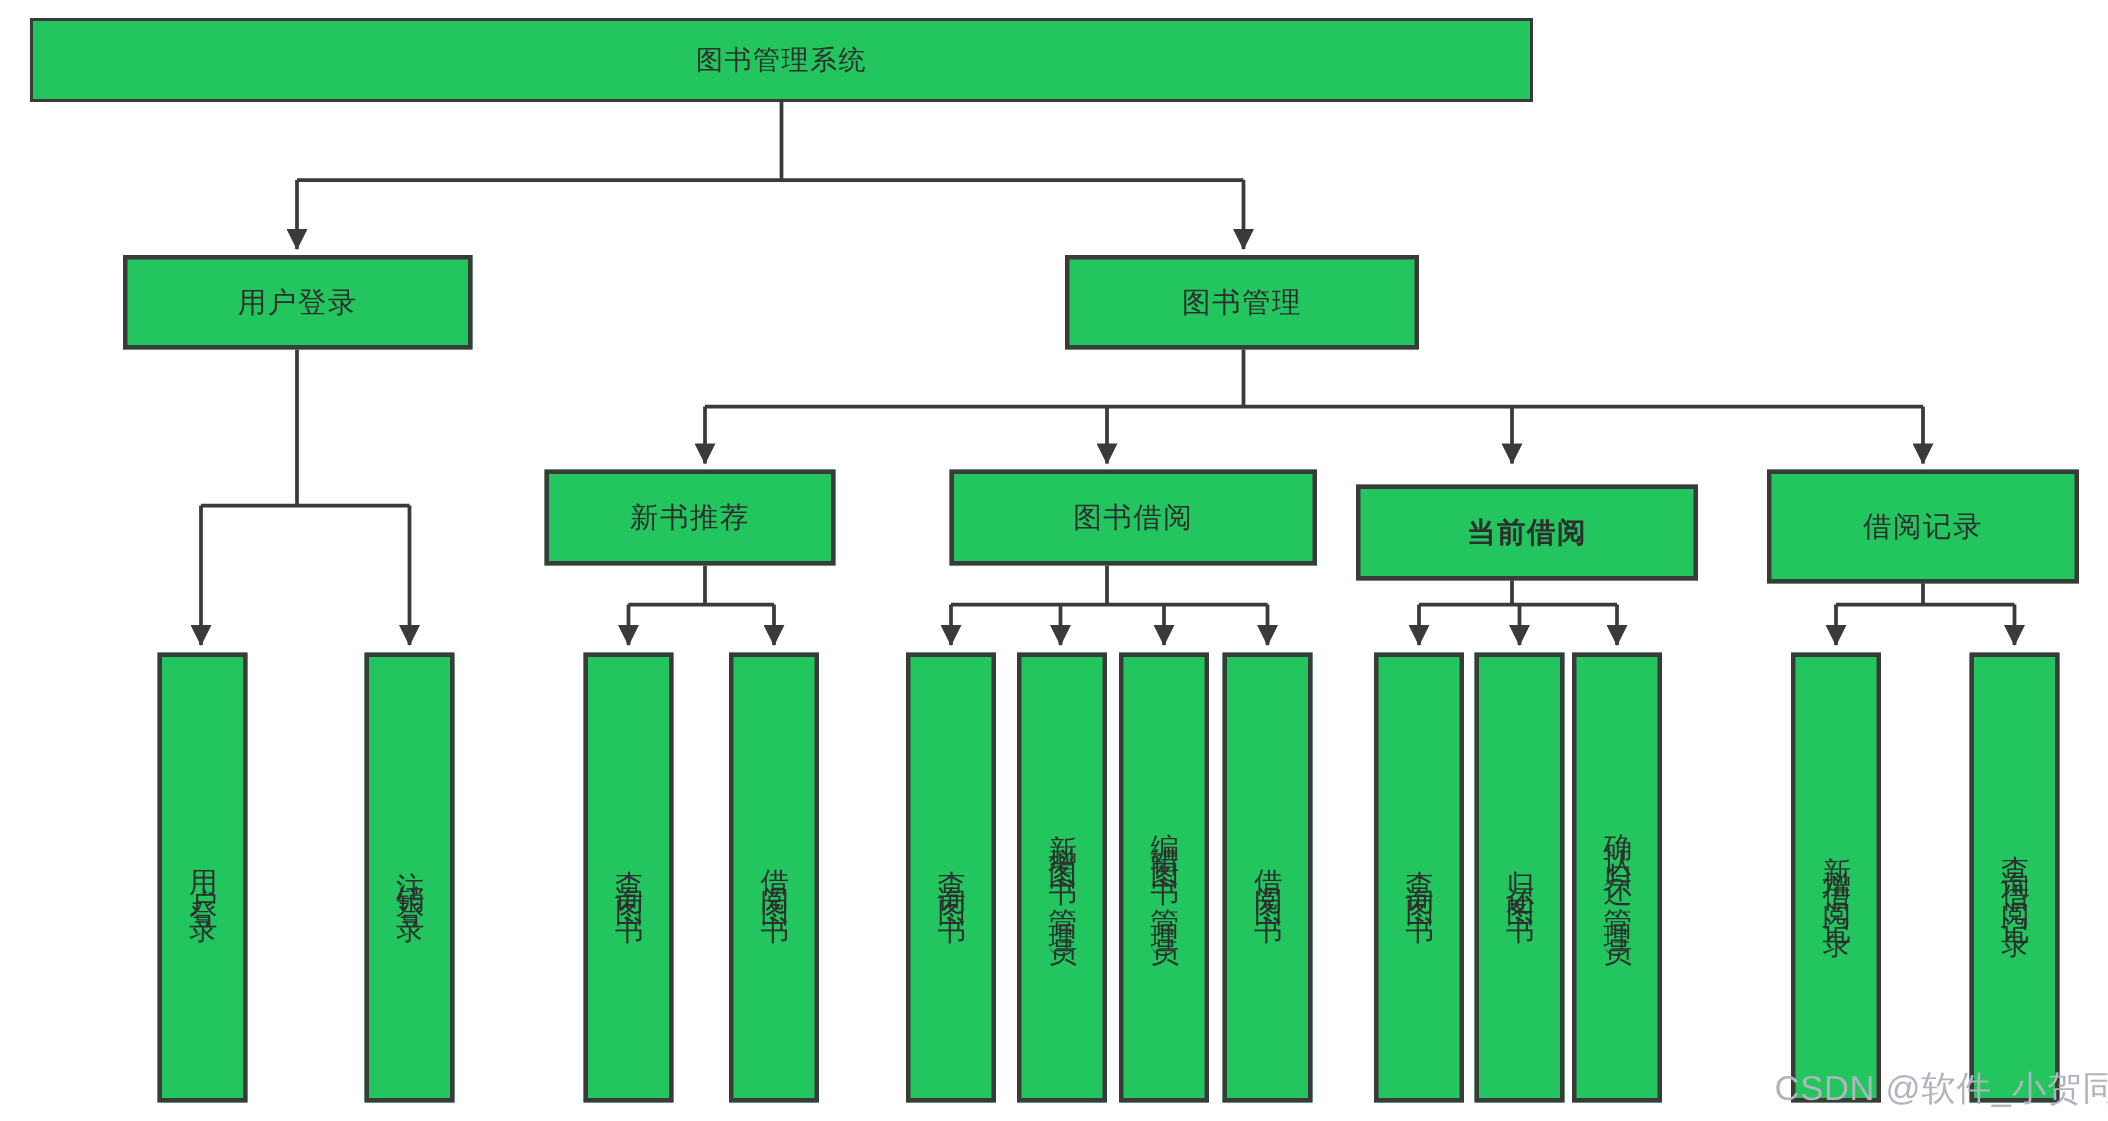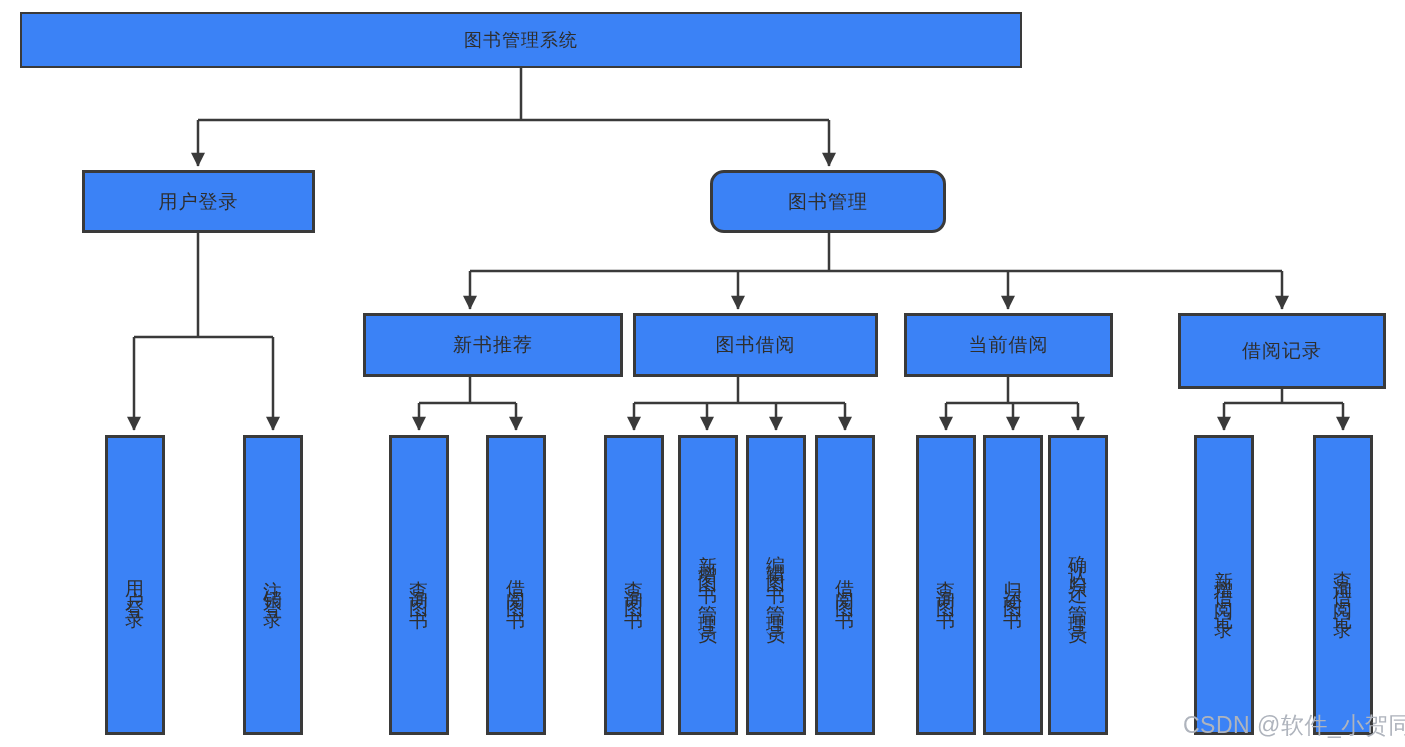--- a/index.html
+++ b/index.html
@@ -9,44 +9,44 @@
     height: 747px;
     background: #ffffff;
     font-family: "Liberation Sans", sans-serif;
     overflow: hidden;
   }
   svg.wires { position: absolute; left: 0; top: 0; width: 1405px; height: 747px; }
   .node {
     position: absolute;
     box-sizing: border-box;
     border: 3px solid #3a3a3a;
-    background: #3b82f6;
+    background: #22c55e;
     display: flex;
     align-items: center;
     justify-content: center;
     color: #2e2e2e;
   }
   .h-node { font-size: 19px; letter-spacing: 1px; white-space: nowrap; }
   .root-node { border-width: 2px; font-size: 18px; }
   .leaf { width: 60px; top: 435px; height: 300px; }
   .v-label {
     writing-mode: vertical-rl;
     text-orientation: mixed;
     font-size: 19px;
     line-height: 1;
     letter-spacing: 10px;
     white-space: nowrap;
   }
   
   #root   { left: 20px;  top: 12px;  width: 1002px; height: 56px; }
   #b-user { left: 82px;  top: 170px; width: 233px;  height: 63px; }
-  #b-book { left: 710px; top: 170px; width: 236px;  height: 63px; border-radius: 14px; }
-  #m-new     { left: 363px;  top: 313px; width: 260px; height: 64px; align-items: center; }
+  #b-book { left: 710px; top: 170px; width: 236px;  height: 63px; }
+  #m-new     { left: 363px;  top: 313px; width: 194px; height: 64px; align-items: center; }
   #m-borrow  { left: 633px;  top: 313px; width: 245px; height: 64px; }
-  #m-current { left: 904px;  top: 313px; width: 209px; height: 64px; }
+  #m-current { left: 904px;  top: 323px; width: 228px; height: 64px; font-weight: bold; }
   #m-records { left: 1178px; top: 313px; width: 208px; height: 76px; }
   #l1a { left: 105px; }  #l1b { left: 243px; }
   #l2a { left: 389px; }  #l2b { left: 486px; }
   #l3a { left: 604px; }  #l3b { left: 678px; }  #l3c { left: 746px; }  #l3d { left: 815px; }
   #l4a { left: 916px; }  #l4b { left: 983px; }  #l4c { left: 1048px; }
   #l5a { left: 1194px; } #l5b { left: 1313px; }
   .watermark {
     position: absolute;
     left: 1183px;
     top: 710px;

